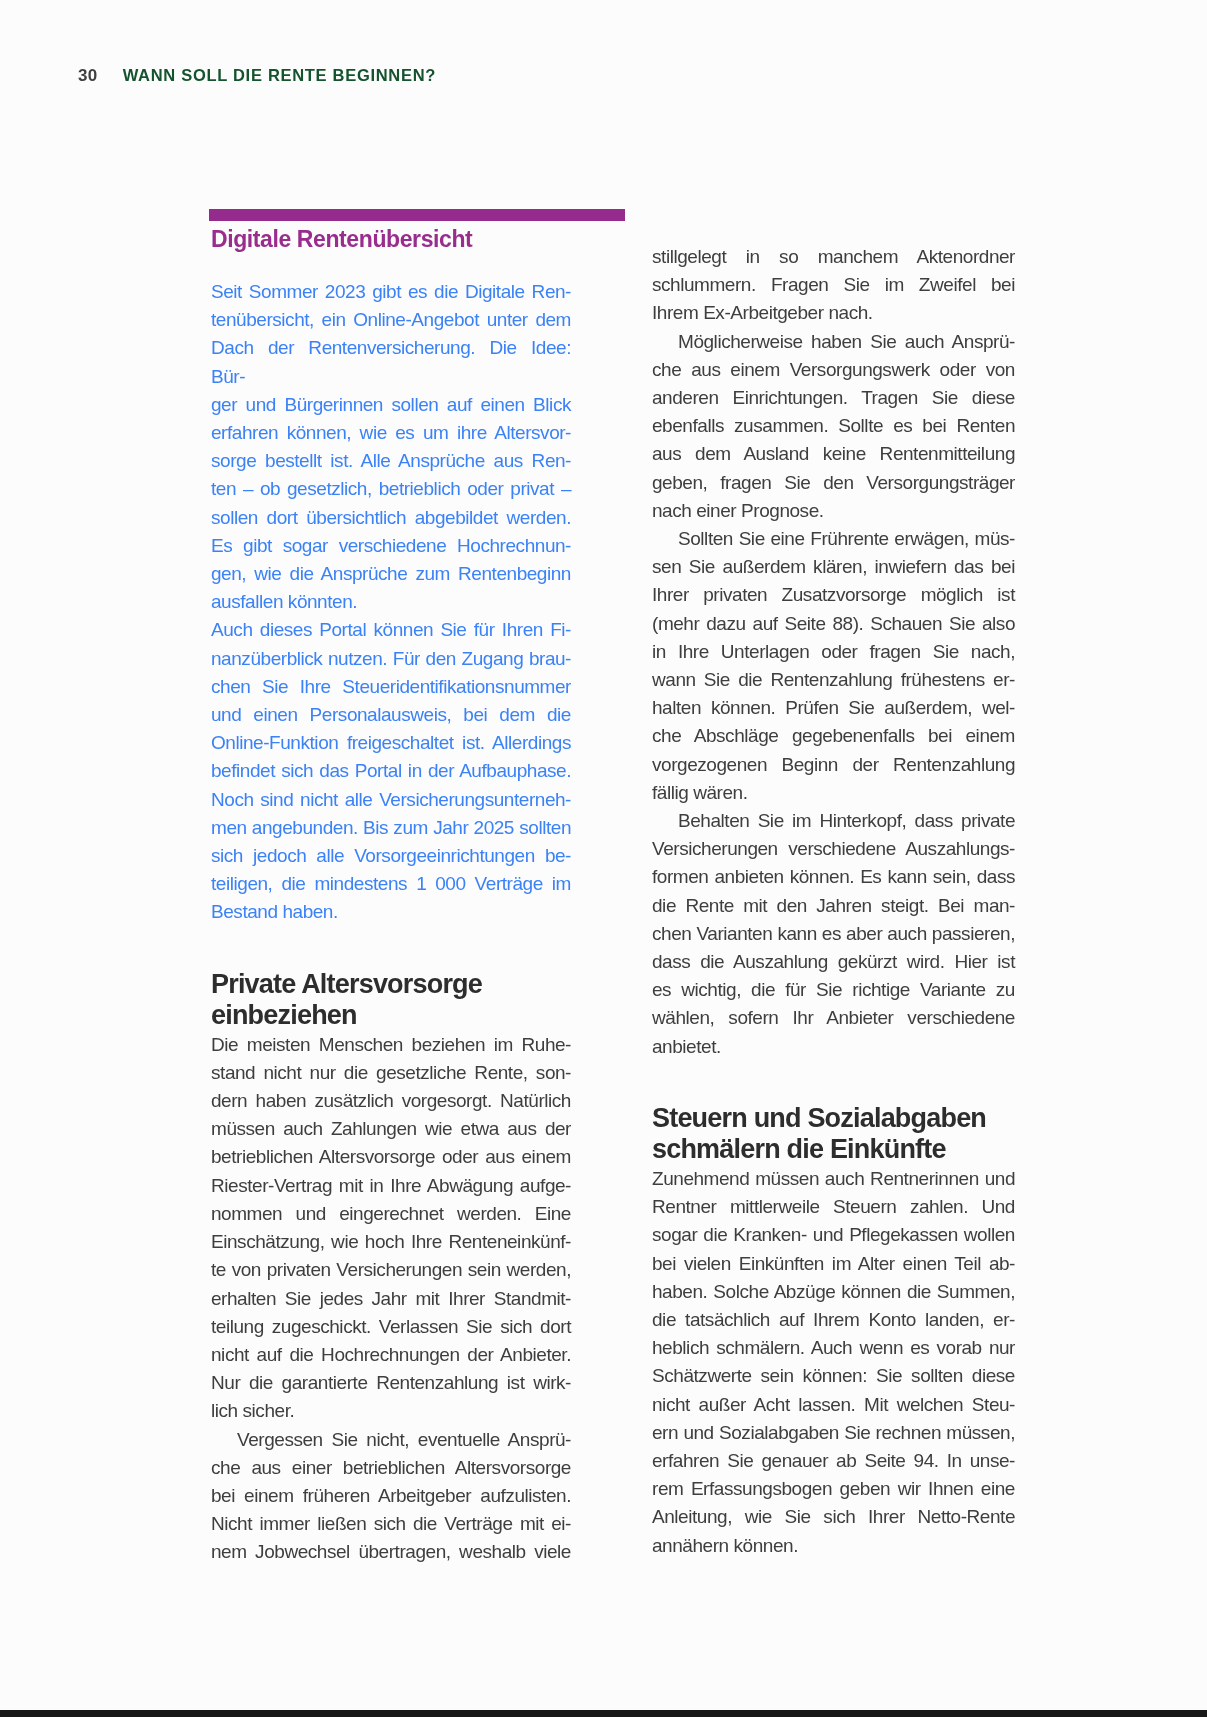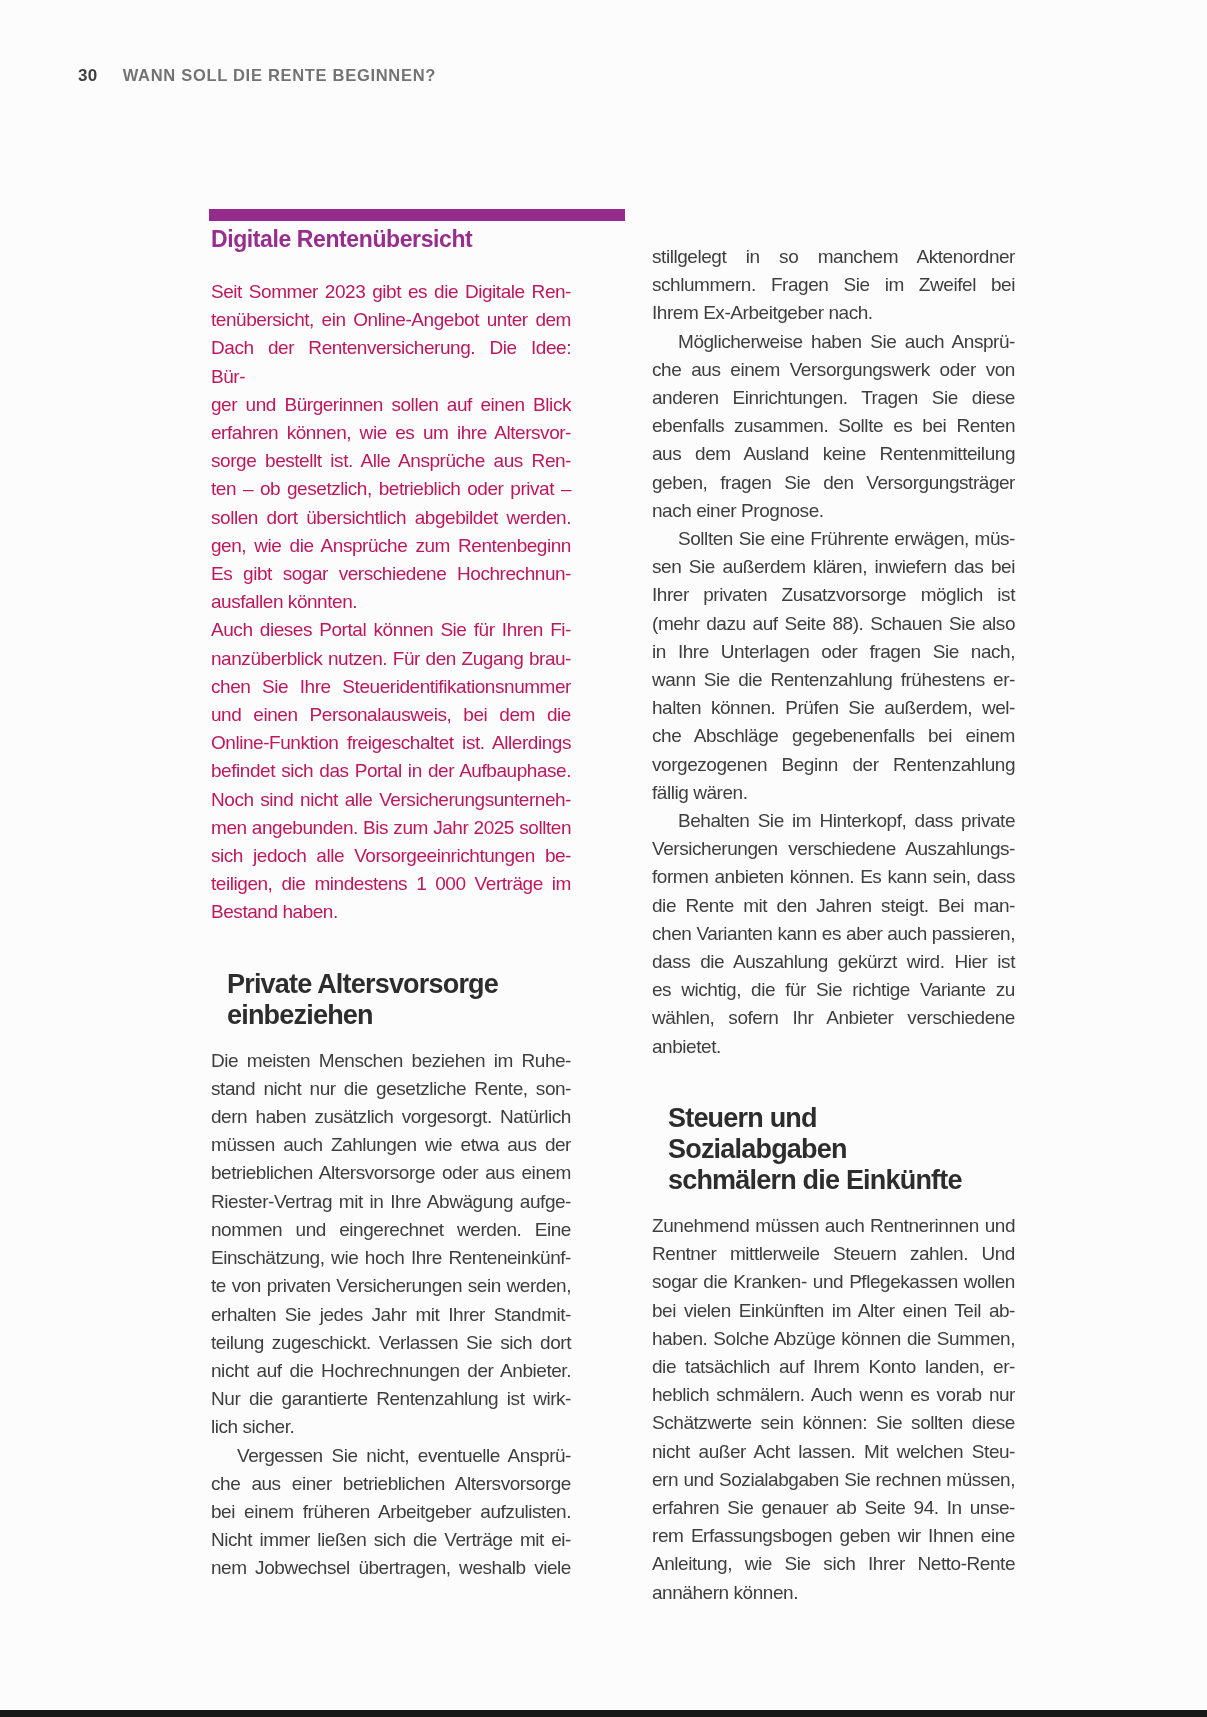--- a/index.html
+++ b/index.html
@@ -5,36 +5,36 @@
   html,body{margin:0;padding:0}
   body{
     width:1207px;height:1717px;position:relative;overflow:hidden;
     background:#fcfcfc;
     font-family:"Liberation Sans",sans-serif;
     -webkit-font-smoothing:antialiased;
   }
   
   .runhead{position:absolute;top:66px;left:78px;display:flex;gap:25px;align-items:baseline}
   .pagenum{font-size:17px;font-weight:bold;color:#3f3f3f;letter-spacing:.4px}
-  .runtitle{font-size:16.5px;font-weight:bold;color:#737373;letter-spacing:.7px}
+  .runtitle{font-size:16.5px;font-weight:bold;color:#14532d;letter-spacing:.7px}
 
   
   .bar{position:absolute;left:209px;top:209px;width:416px;height:12px;background:#952b8c}
 
   .col{position:absolute}
   #col-left{left:211px;top:226px;width:360px}
   #col-right{left:652px;top:243px;width:363px}
 
   .box-title{margin:0;font-size:23px;line-height:26px;font-weight:bold;color:#982d8e;letter-spacing:-.4px}
 
-  .sec-heading{margin:16px;font-size:27px;line-height:31px;font-weight:bold;color:#2d2d2d;letter-spacing:-.8px}
+  .sec-heading{margin:0;font-size:27px;line-height:31px;font-weight:bold;color:#2d2d2d;letter-spacing:-.8px}
   .sec-heading .hl{display:block}
 
   .lines{font-size:19px;line-height:28.2px;letter-spacing:-.45px}
-  .purple .line{color:#be185d}
+  .purple .line{color:#3b82f6}
   .dark .line{color:#3e3e3e}
   .line{text-align:justify;text-align-last:left}
   .line.jl{text-align-last:justify}
   .line.ind{padding-left:26px}
 
   .mt-box-lines{margin-top:26px}
   .mt-sec-head{margin-top:42px}
   .mt-sec-lines{}
 
   .bottom-edge{position:absolute;left:0;bottom:0;width:1207px;height:7px;background:#181818}
@@ -53,22 +53,22 @@
   <h2 class="box-title">Digitale Rentenübersicht</h2>
   <div class="lines purple mt-box-lines">
       <div class="line jl">Seit Sommer 2023 gibt es die Digitale Ren-</div>
       <div class="line jl">tenübersicht, ein Online-Angebot unter dem</div>
       <div class="line jl">Dach der Rentenversicherung. Die Idee: Bür-</div>
       <div class="line jl">ger und Bürgerinnen sollen auf einen Blick</div>
       <div class="line jl">erfahren können, wie es um ihre Altersvor-</div>
       <div class="line jl">sorge bestellt ist. Alle Ansprüche aus Ren-</div>
       <div class="line jl">ten – ob gesetzlich, betrieblich oder privat –</div>
       <div class="line jl">sollen dort übersichtlich abgebildet werden.</div>
+      <div class="line jl">Es gibt sogar verschiedene Hochrechnun-</div>
       <div class="line jl">gen, wie die Ansprüche zum Rentenbeginn</div>
-      <div class="line jl">Es gibt sogar verschiedene Hochrechnun-</div>
       <div class="line">ausfallen könnten.</div>
       <div class="line jl">Auch dieses Portal können Sie für Ihren Fi-</div>
       <div class="line jl">nanzüberblick nutzen. Für den Zugang brau-</div>
       <div class="line jl">chen Sie Ihre Steueridentifikationsnummer</div>
       <div class="line jl">und einen Personalausweis, bei dem die</div>
       <div class="line jl">Online-Funktion freigeschaltet ist. Allerdings</div>
       <div class="line jl">befindet sich das Portal in der Aufbauphase.</div>
       <div class="line jl">Noch sind nicht alle Versicherungsunterneh-</div>
       <div class="line jl">men angebunden. Bis zum Jahr 2025 sollten</div>
       <div class="line jl">sich jedoch alle Vorsorgeeinrichtungen be-</div>

